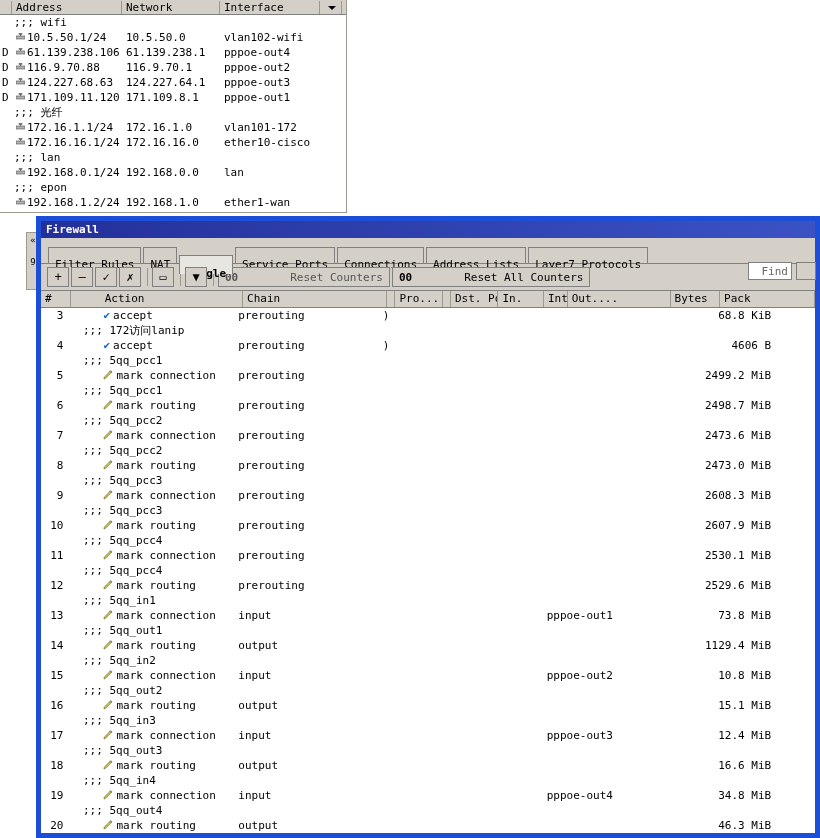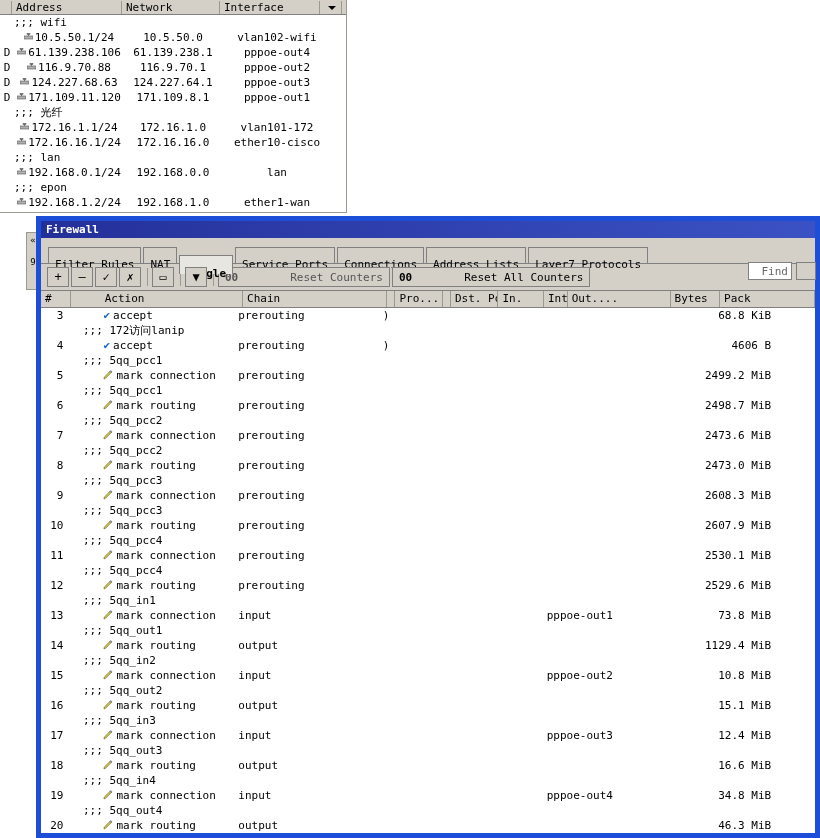--- a/index.html
+++ b/index.html
@@ -69,21 +69,20 @@
     font-size: 11px;
     align-items: center;
     color: #000;
     white-space: nowrap;
   }
   .addr-row .cell {
     height: 15px;
     line-height: 15px;
     overflow: hidden;
     box-sizing: border-box;
-    text-align: center;
   }
   .c-flag { width: 12px; padding-left: 2px; }
   .c-addr { width: 110px; padding-left: 4px; }
   .c-net { width: 98px; padding-left: 4px; }
   .c-if { width: 110px; padding-left: 4px; }
   .comment-row {
     font-size: 11px;
     height: 15px;
     line-height: 15px;
     padding-left: 14px;

